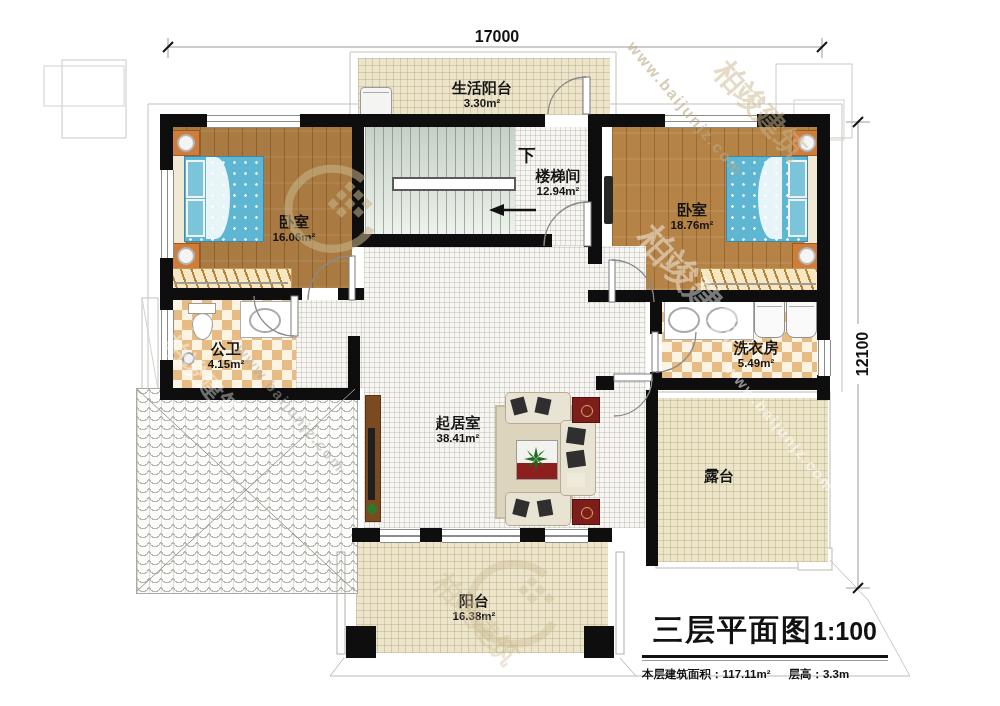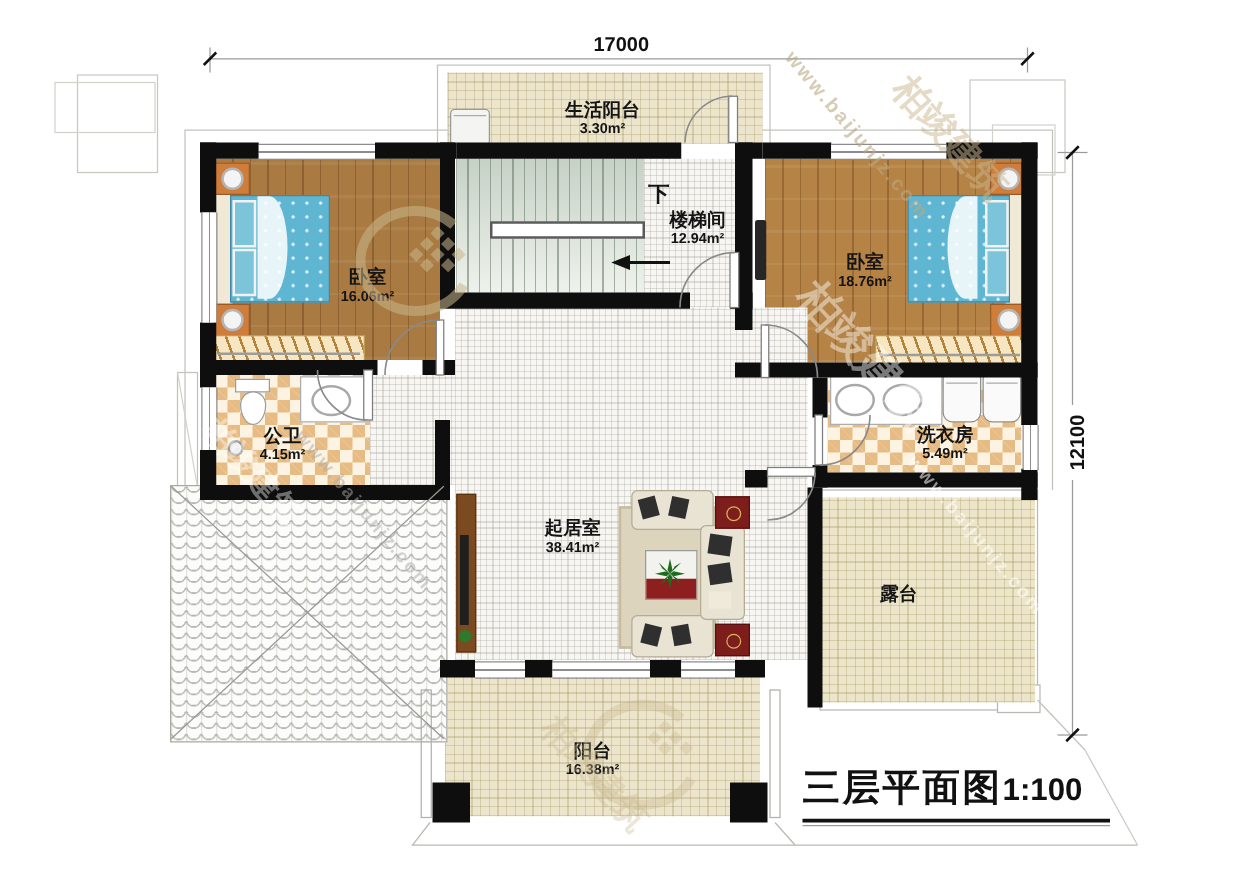--- a/index.html
+++ b/index.html
@@ -334,21 +334,25 @@
   </svg>
   <div class="wm" style="left:600px;top:100px;transform:rotate(50deg);font-size:16px;letter-spacing:2px;color:rgba(186,168,130,.6)">www.baijunjz.com</div>
   <div class="wm" style="left:210px;top:400px;transform:rotate(50deg);font-size:15px;letter-spacing:2px;color:rgba(170,170,165,.5)">www.baijunjz.com</div>
   <div class="wm" style="left:700px;top:420px;transform:rotate(50deg);font-size:15px;letter-spacing:2px;color:rgba(255,255,255,.55)">www.baijunjz.com</div>
   <div class="wm" style="left:620px;top:260px;transform:rotate(48deg);font-size:36px;color:rgba(255,255,255,.45)">柏竣建筑</div>
   <div class="wm" style="left:700px;top:90px;transform:rotate(48deg);font-size:30px;color:rgba(201,182,140,.5)">柏竣建筑</div>
   <div class="wm" style="left:150px;top:360px;transform:rotate(48deg);font-size:26px;color:rgba(255,255,255,.4)">柏竣建筑</div>
   <div class="wm" style="left:420px;top:600px;transform:rotate(48deg);font-size:28px;color:rgba(201,182,140,.35)">柏竣建筑</div>
 
   <div class="titleblock" style="left:642px;top:610px;width:246px">
-    <div style="display:flex;align-items:baseline;justify-content:flex-start">
+    <div style="display:flex;align-items:baseline;justify-content:center">
       <span style="font-size:30px;font-weight:bold;letter-spacing:2px;color:#111">三层平面图</span>
       <span style="font-size:25px;font-weight:bold;color:#111">1:100</span>
     </div>
     <div style="height:3px;background:#111;margin-top:4px"></div>
     <div style="height:1px;background:#9a9a9a;margin-top:2px"></div>
+    <div style="margin-top:6px;font-size:11.5px;font-weight:bold;color:#111;display:flex;gap:18px;white-space:nowrap">
+      <span><span>本层建筑面积：</span><span>117.11m²</span></span>
+      <span><span>层高：</span><span>3.3m</span></span>
+    </div>
   </div>
 
 </div>
 
 </body></html>

